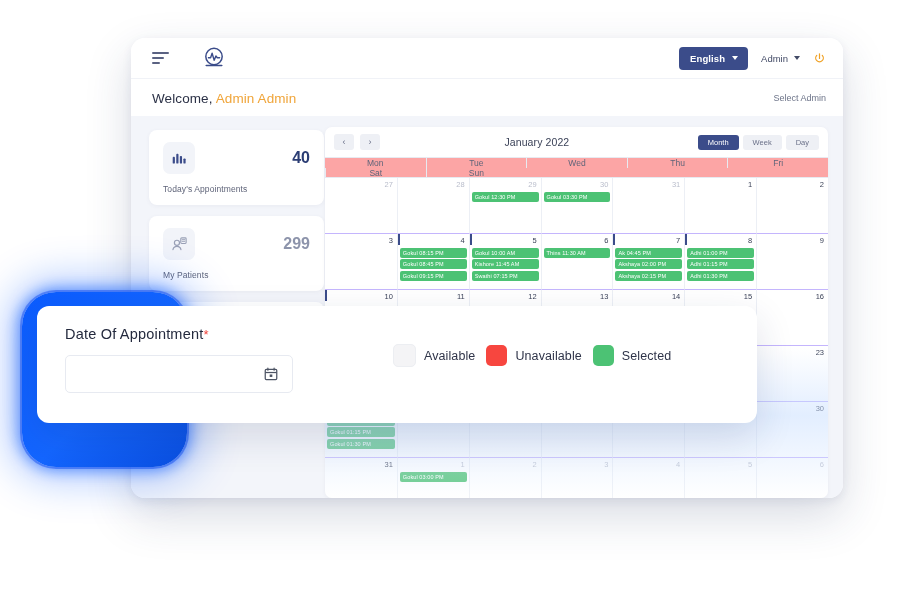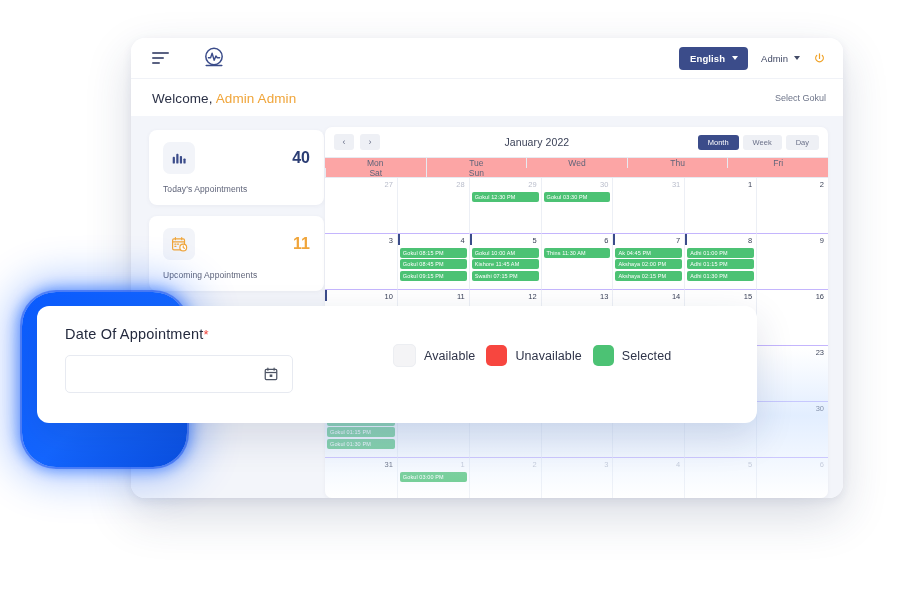--- a/index.html
+++ b/index.html
@@ -366,40 +366,54 @@
       </div>
     </div>
   </div>
 
   <div id="welcome-bar">
     <div id="welcome-text">
       <span>Welcome,</span>
       <span id="welcome-name">Admin Admin</span>
     </div>
     <div id="doctor-select-wrap">
-      <span id="doctor-select-label">Select Gokul</span>
+      <span id="doctor-select-label">Select Admin</span>
     </div>
   </div>
 
   <div id="page-body">
 
     <div id="stats-column">
         <div class="stat-card">
           <div class="stat-card-top">
             <span class="stat-icon-box">
               <svg viewBox="0 0 20 20" width="17" height="17">
                 <rect x="2" y="8" width="2.6" height="8" rx="1" fill="#3b4c8a"></rect>
                 <rect x="6.2" y="4.5" width="2.6" height="11.5" rx="1" fill="#3b4c8a"></rect>
                 <rect x="10.4" y="7" width="2.6" height="9" rx="1" fill="#3b4c8a"></rect>
                 <rect x="14.6" y="10" width="2.6" height="6" rx="1" fill="#3b4c8a"></rect>
               </svg>
             </span>
             <span class="stat-value" style="color:#2b3d74">40</span>
           </div>
           <div class="stat-label">Today's Appointments</div>
+        </div>
+        <div class="stat-card">
+          <div class="stat-card-top">
+            <span class="stat-icon-box">
+              <svg viewBox="0 0 20 20" width="17" height="17">
+                <circle cx="7" cy="8" r="3" fill="none" stroke="#9aa1b6" stroke-width="1.4"></circle>
+                <path d="M2.3 16 A4.8 4.8 0 0 1 11.7 16" fill="none" stroke="#9aa1b6" stroke-width="1.4" stroke-linecap="round"></path>
+                <rect x="11.5" y="2.2" width="6.3" height="6.6" rx="1.1" fill="none" stroke="#9aa1b6" stroke-width="1.3"></rect>
+                <path d="M13.1 4.3 h3.1 M13.1 6.3 h3.1" stroke="#9aa1b6" stroke-width="1.1" stroke-linecap="round"></path>
+              </svg>
+            </span>
+            <span class="stat-value" style="color:#8d94ab">299</span>
+          </div>
+          <div class="stat-label">My Patients</div>
         </div>
         <div class="stat-card">
           <div class="stat-card-top">
             <span class="stat-icon-box">
               <svg viewBox="0 0 20 20" width="17" height="17">
                 <rect x="1.9" y="3.4" width="14" height="13" rx="1.6" fill="none" stroke="#f0a53a" stroke-width="1.4"></rect>
                 <path d="M1.9 7 L15.9 7" stroke="#f0a53a" stroke-width="1.4"></path>
                 <path d="M5.2 1.8 L5.2 4.4 M12.6 1.8 L12.6 4.4" stroke="#f0a53a" stroke-width="1.4" stroke-linecap="round"></path>
                 <path d="M4.5 9.6 h1.4 M7.6 9.6 h1.4 M4.5 12.2 h1.4" stroke="#f0a53a" stroke-width="1.3" stroke-linecap="round"></path>
                 <circle cx="14.4" cy="13.6" r="4" fill="#fff" stroke="#f0a53a" stroke-width="1.4"></circle>

